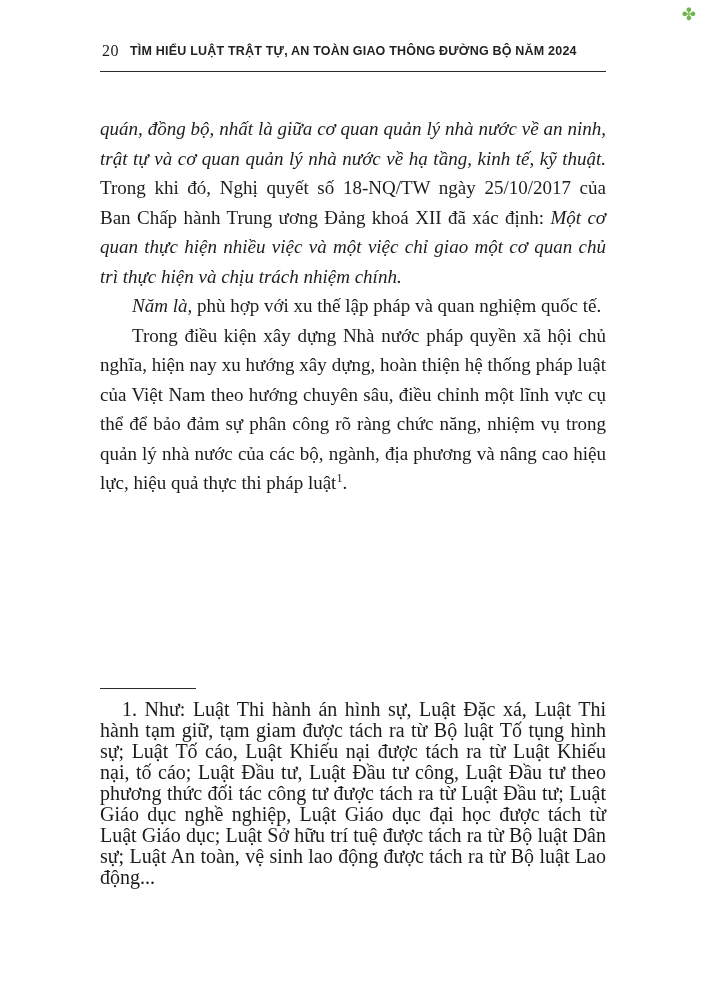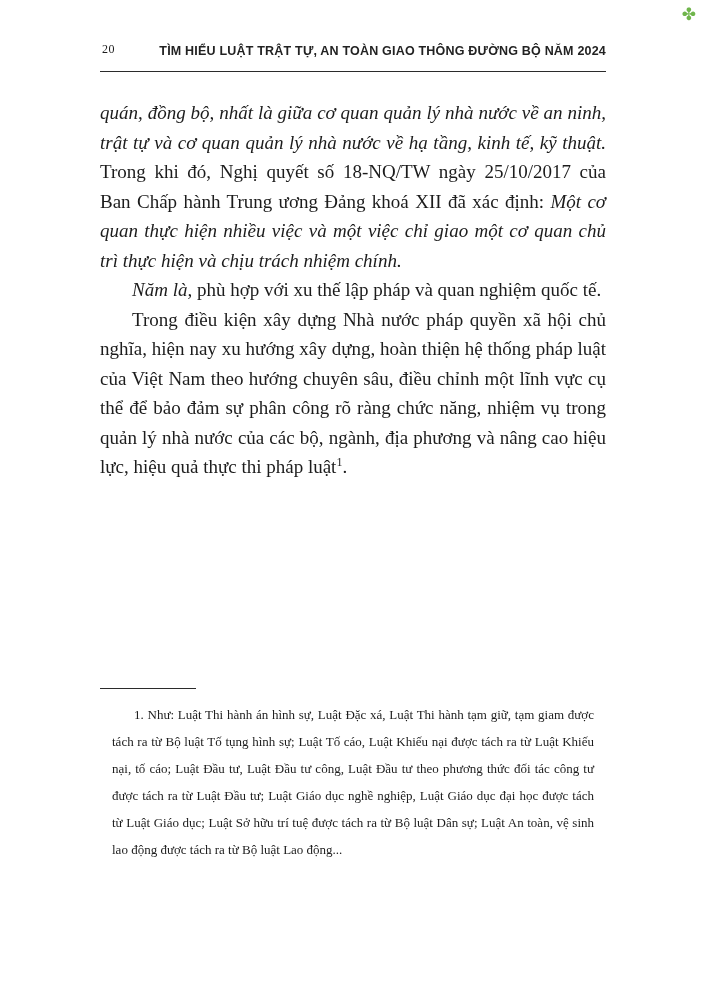--- a/index.html
+++ b/index.html
@@ -28,40 +28,40 @@
     color: #6fb54b;
   }
   .running-header {
     position: relative;
     height: 24px;
   }
   .page-number {
     position: absolute;
     left: 2px;
     top: 2px;
-    font-size: 12px;
+    font-size: 16px;
     letter-spacing: 0.5px;
   }
   .header-title {
-    text-align: right;
+    text-align: left;
     font-family: "Liberation Sans", "DejaVu Sans", sans-serif;
     font-weight: bold;
     font-size: 12.5px;
     letter-spacing: 0.2px;
     padding: 4px 0 0 30px;
     white-space: nowrap;
     color: #222;
   }
   .header-rule {
     border: 0;
     border-top: 1.6px solid #2b2b2b;
     margin: 7px 0 0 0;
   }
   .body-text {
-    margin-top: 26px;
+    margin-top: 42px;
     font-size: 19px;
     line-height: 29.5px;
     text-align: justify;
   }
   .para {
     margin: 0;
   }
   .para.indent {
     text-indent: 32px;
   }
@@ -78,25 +78,25 @@
     right: 102px;
     top: 688px;
   }
   .footnote-rule {
     border: 0;
     border-top: 1.5px solid #2b2b2b;
     width: 96px;
     margin: 0 0 10px 0;
   }
   .footnote-text {
-    font-size: 13px;
-    line-height: 27px;
+    font-size: 20px;
+    line-height: 21px;
     text-align: justify;
     text-indent: 22px;
-    margin: 12px;
+    margin: 0;
     color: #1c1c1c;
   }
 </style>
 </head>
 <body>
 
 <div class="page">
 
   <span class="corner-icon">✤</span>
 

